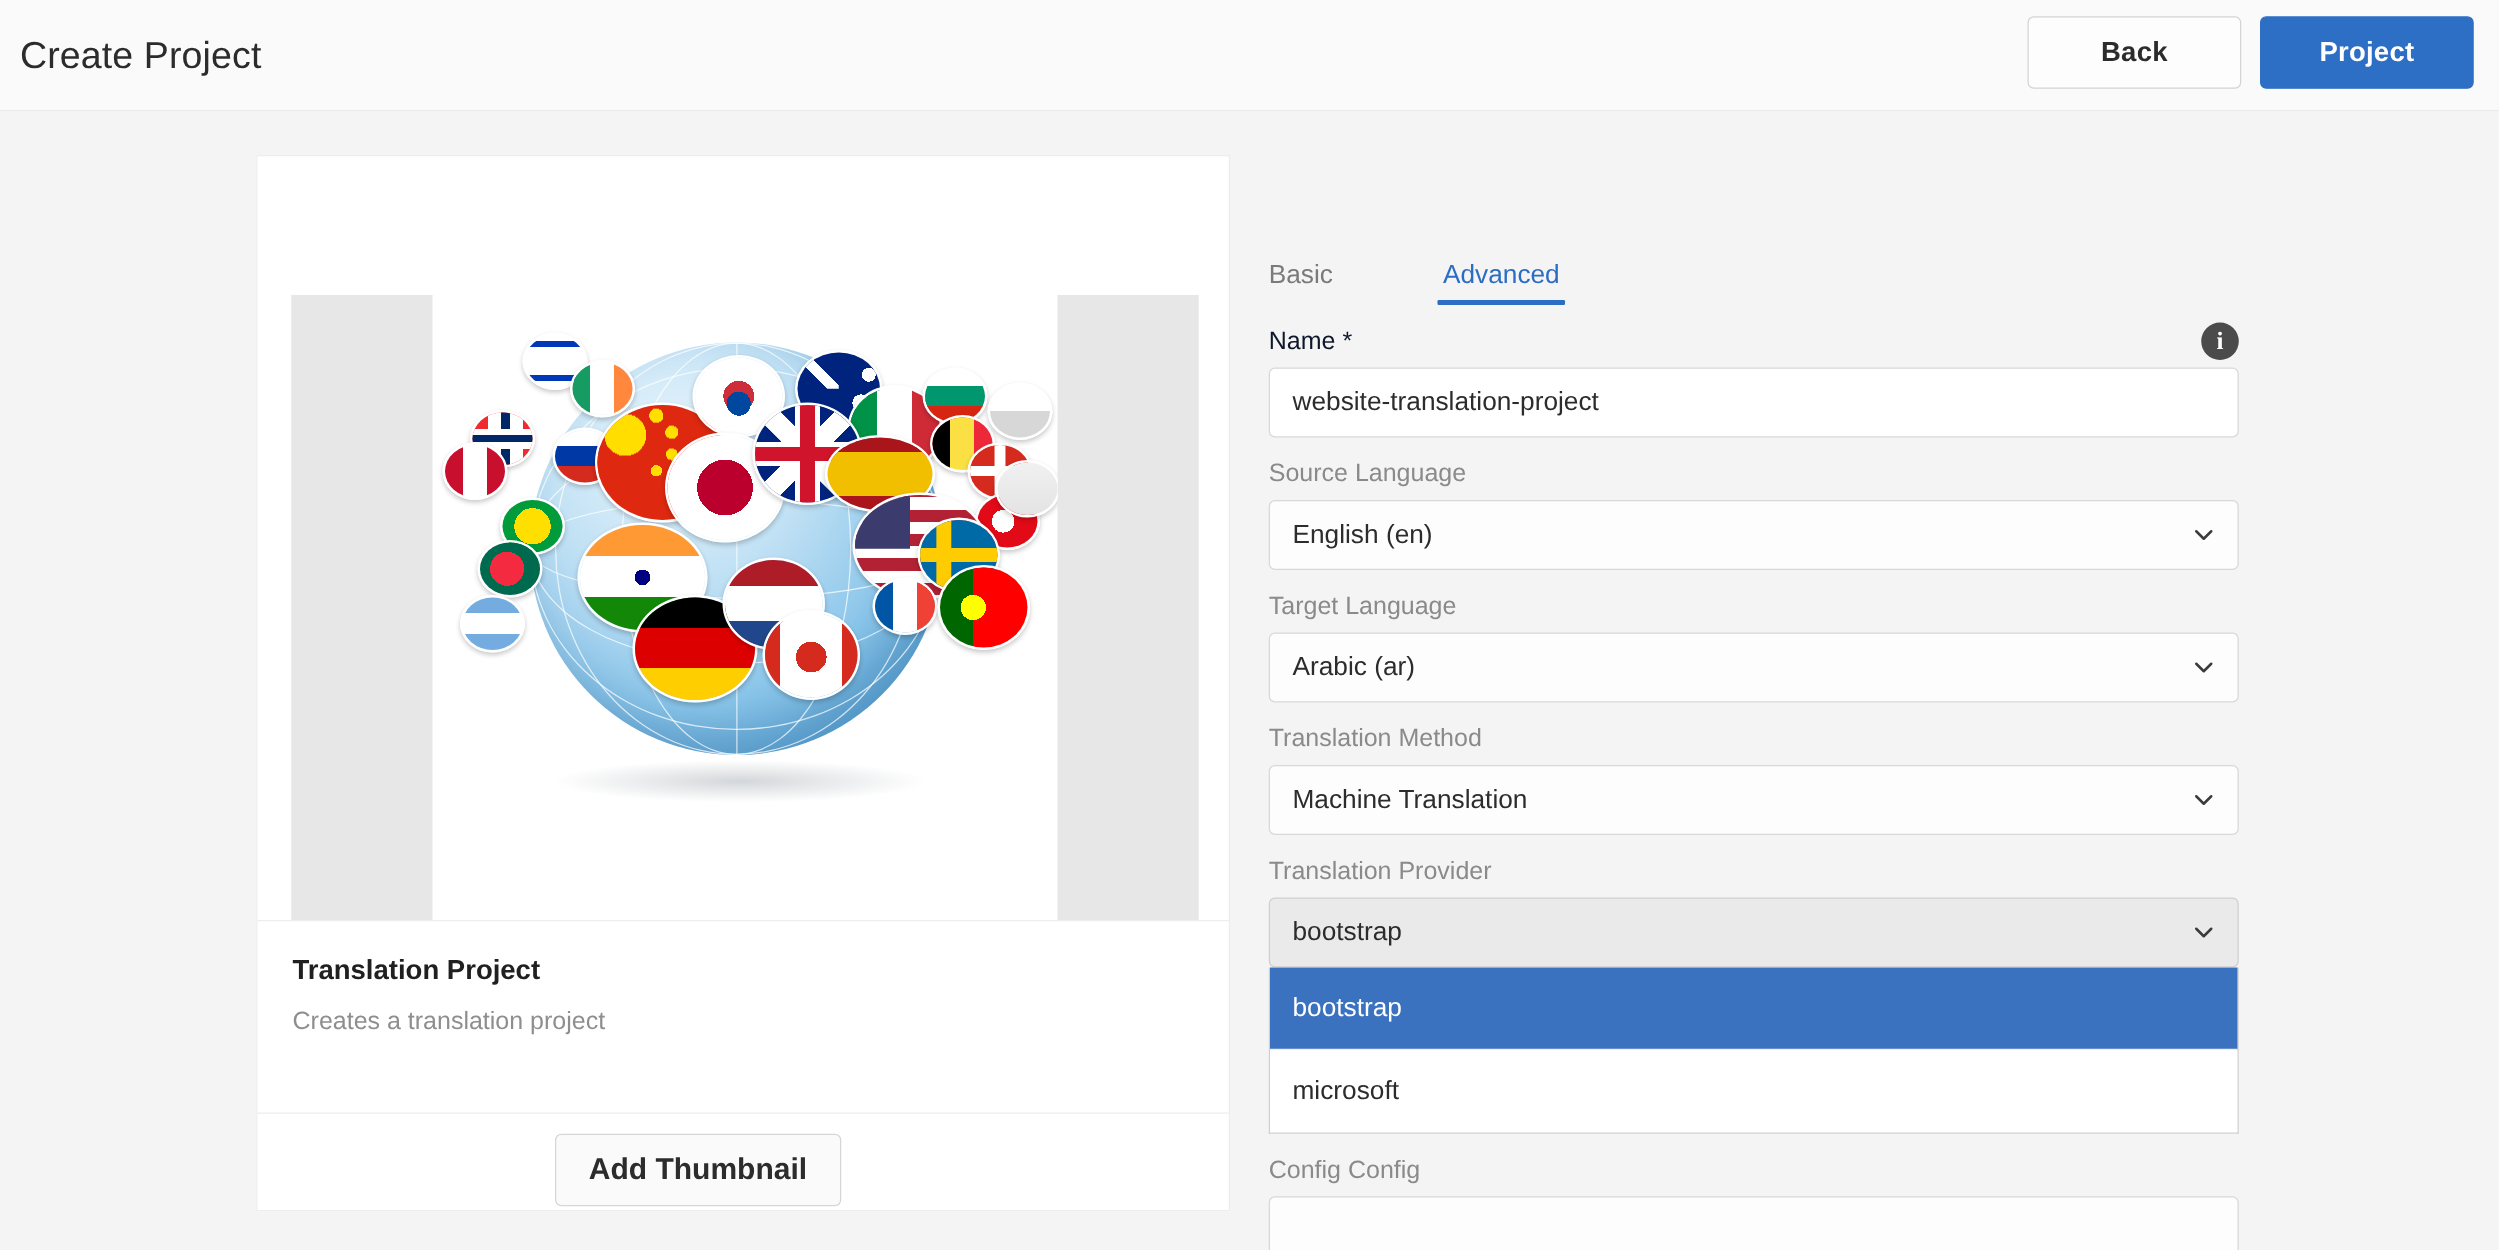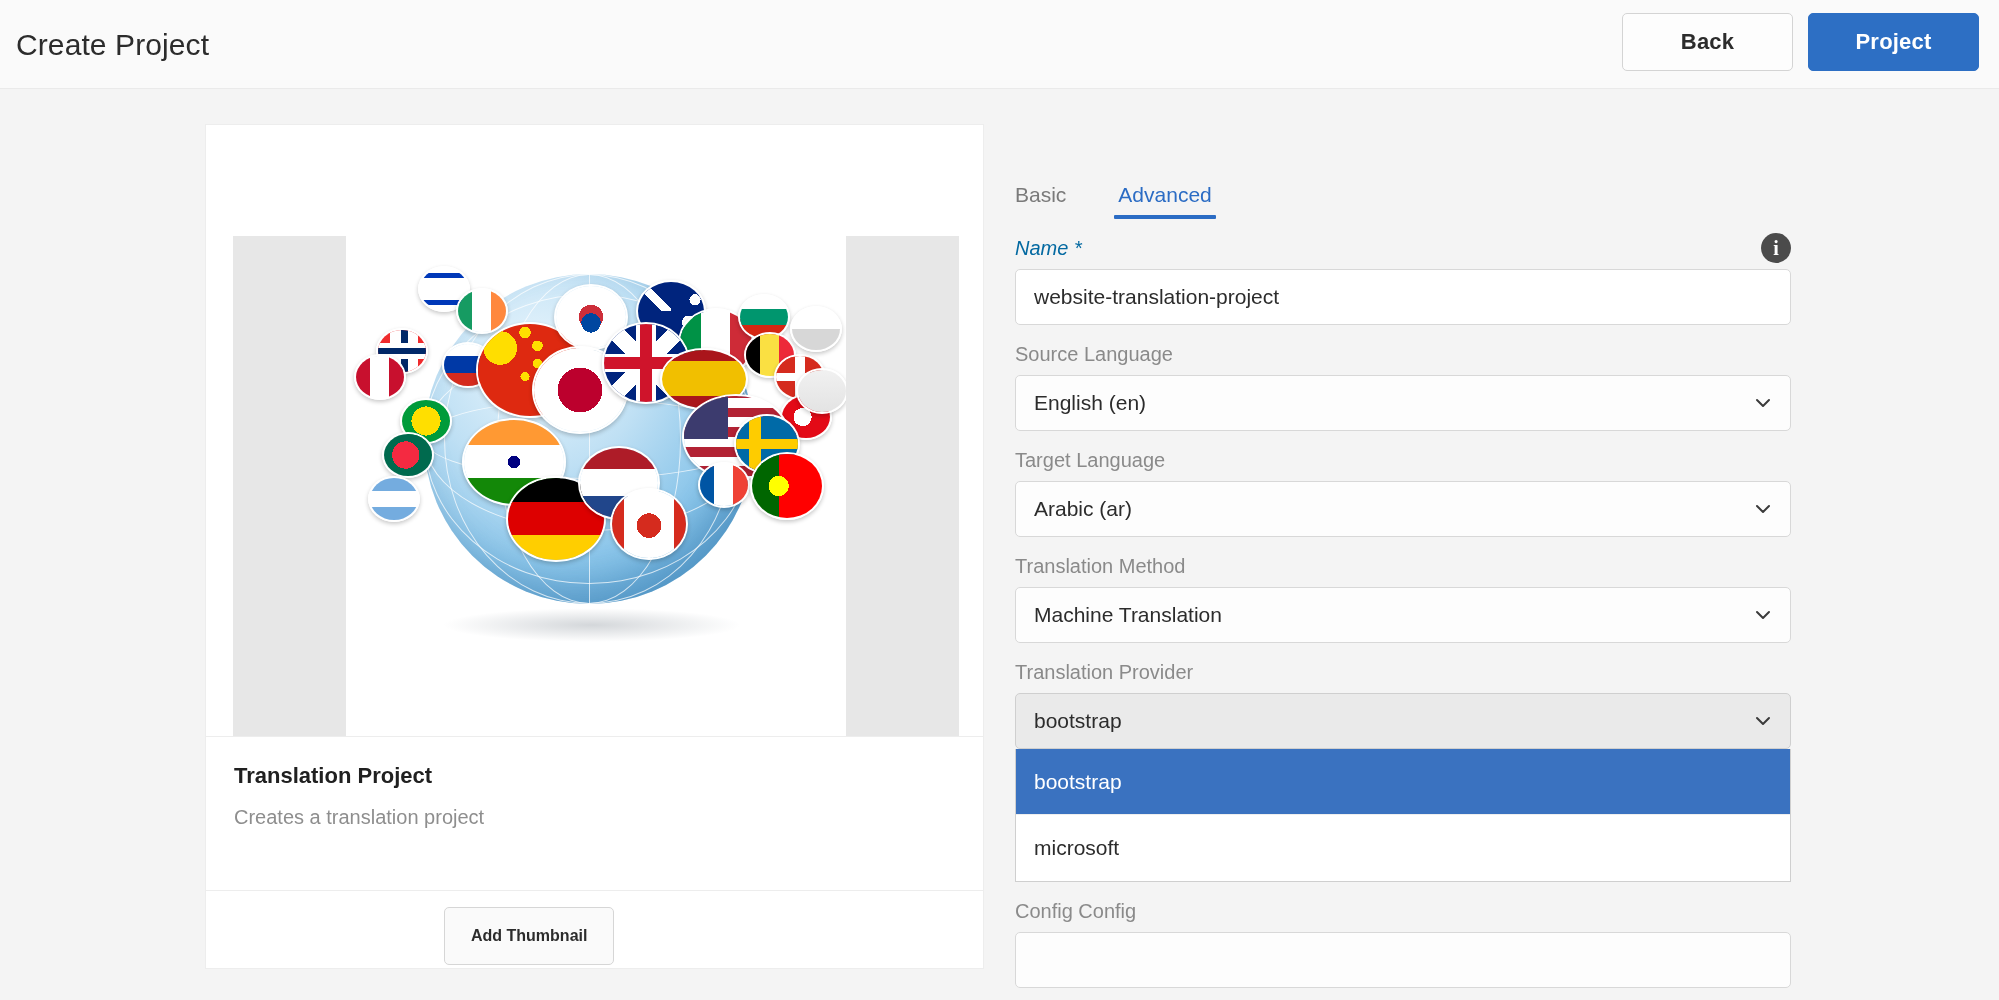--- a/index.html
+++ b/index.html
@@ -122,40 +122,40 @@
     border-top:1px solid #ededed;
   }
   .add-thumb-btn {
     position:absolute;
     left:238px; top:782px;
     height:58px;
     padding:0 26px;
     background:#fafafa;
     border:1px solid #d6d6d6;
     border-radius:5px;
-    font-size:16px;
+    font-size:24px;
     font-weight:600;
     color:#2c2c2c;
     display:flex;
     align-items:center;
     justify-content:center;
     cursor:pointer;
   }
 
   
   .props {
     position:absolute;
     left:1007px; top:0;
     width:792px;
   }
   .tabs {
     display:flex;
-    gap:52px;
+    gap:88px;
     padding:0 8px;
-    margin-top:94px;
+    margin-top:119px;
   }
   .tab {
     position:relative;
     font-size:21px;
     color:#7a7a7a;
     padding-bottom:12px;
     cursor:pointer;
   }
   .tab.active { color:#2b6cc4; }
   .tab.active::after {
@@ -167,21 +167,21 @@
     border-radius:1px;
   }
 
   .field { position:relative; margin-top:18px; padding:0 8px; }
   .field-label {
     font-size:20px;
     color:#8a8a8a;
     margin-bottom:9px;
     display:block;
   }
-  .field-label.required { color:#0369a1;font-style:italic; }
+  .field-label.required { color:#0f172a; }
   .info-icon {
     position:absolute;
     right:8px; top:-4px;
     width:30px; height:30px;
     border-radius:50%;
     background:#4b4b4b;
     color:#ffffff;
     font-size:20px;
     font-weight:700;
     font-family:"Liberation Serif", serif;

